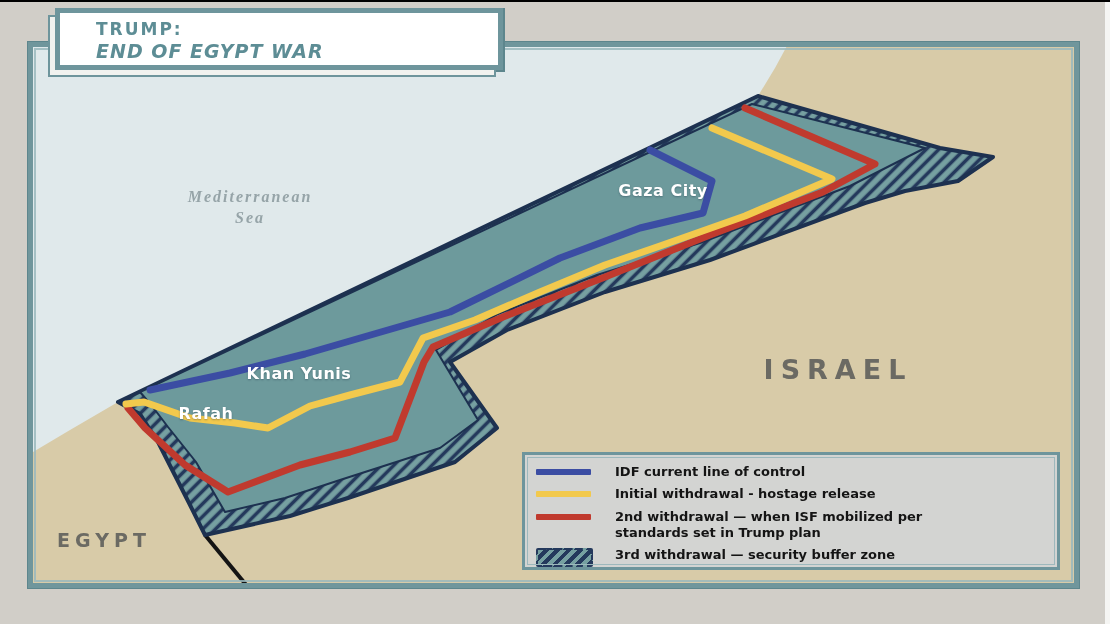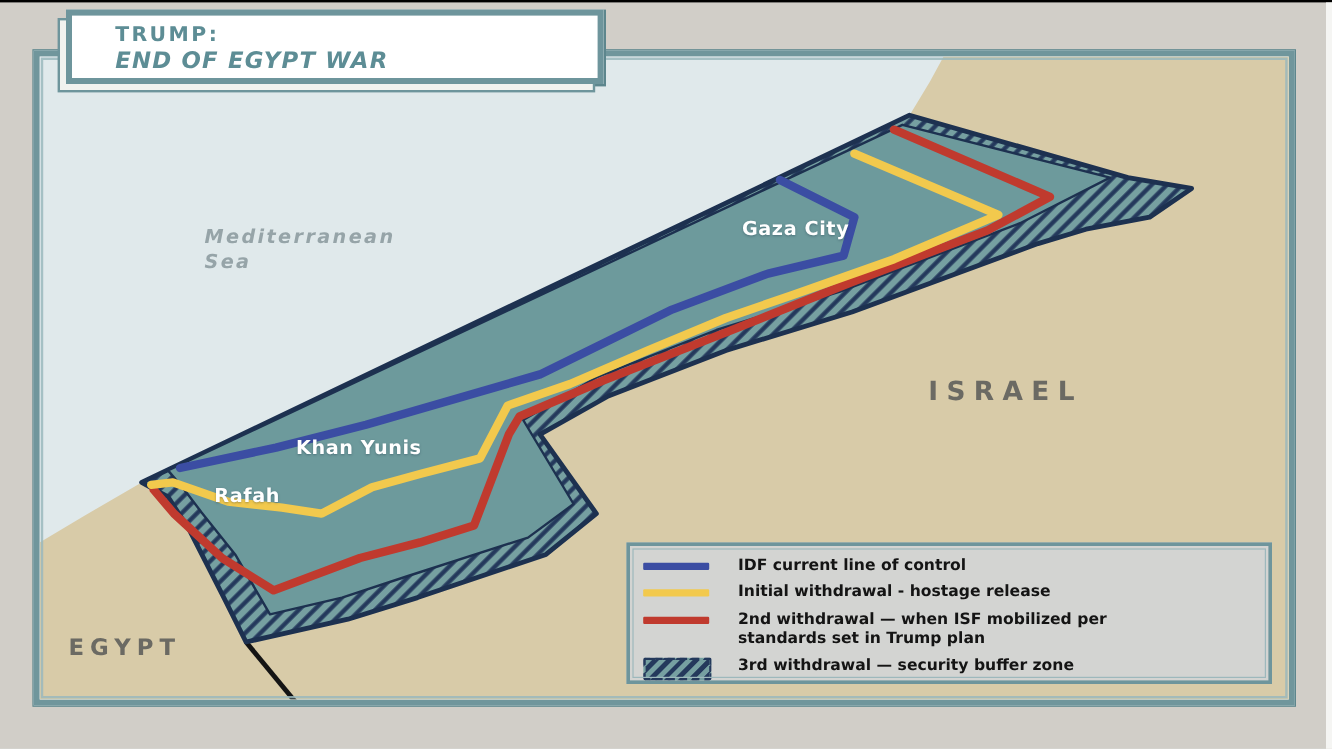--- a/index.html
+++ b/index.html
@@ -16,23 +16,23 @@
     position:absolute;left:28px;top:42px;width:1051px;height:546px;
     box-sizing:border-box;border:5px solid #70969c;
     box-shadow:0 0 0 1px #5d868d;
     background:#e0e9eb;overflow:hidden;
   }
   .frame-inner-line{position:absolute;inset:1px;border:2px solid rgba(154,185,189,.85);pointer-events:none;z-index:6;}
   .map-panel svg{position:absolute;left:0;top:0;width:1041px;height:536px;display:block;}
 
   
   .maplabel{position:absolute;transform:translate(-50%,-50%);white-space:nowrap;z-index:4;text-align:right;}
-  .sea-label{color:#96a4a8;font-style:italic;font-weight:bold;font-size:16px;letter-spacing:2px;text-align:left;line-height:1.3;}
+  .sea-label{color:#96a4a8;font-style:italic;font-weight:bold;font-size:16px;letter-spacing:2px;text-align:center;line-height:1.3;font-family:Liberation Serif, serif;}
   .country-label{color:#6b6a63;font-weight:bold;}
-  .israel-label{font-size:22px;letter-spacing:7px;}
+  .israel-label{font-size:27px;letter-spacing:7px;margin-top:42px;}
   .egypt-label{font-size:19px;letter-spacing:5px;}
   .city-label{color:#fff;font-weight:bold;font-size:16px;letter-spacing:.5px;text-shadow:0 1px 2px rgba(20,40,60,.35);}
 
   
   .title-box{
     position:absolute;left:55px;top:8px;width:448px;height:62px;z-index:10;
     box-sizing:border-box;background:#ffffff;border:5px solid #6e959c;
     box-shadow:-7px 7px 0 -2px #f1f2ef, -7px 7px 0 0 #6e959c, 1px 1px 0 1px #5d868d;
     padding:6px 0 0 36px;
   }

